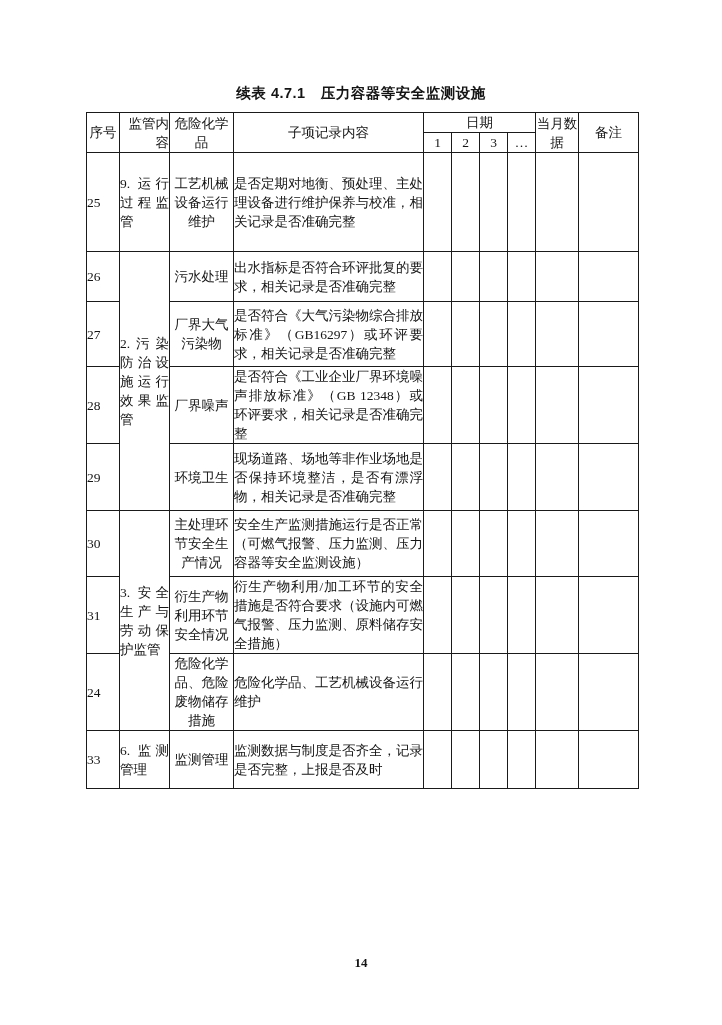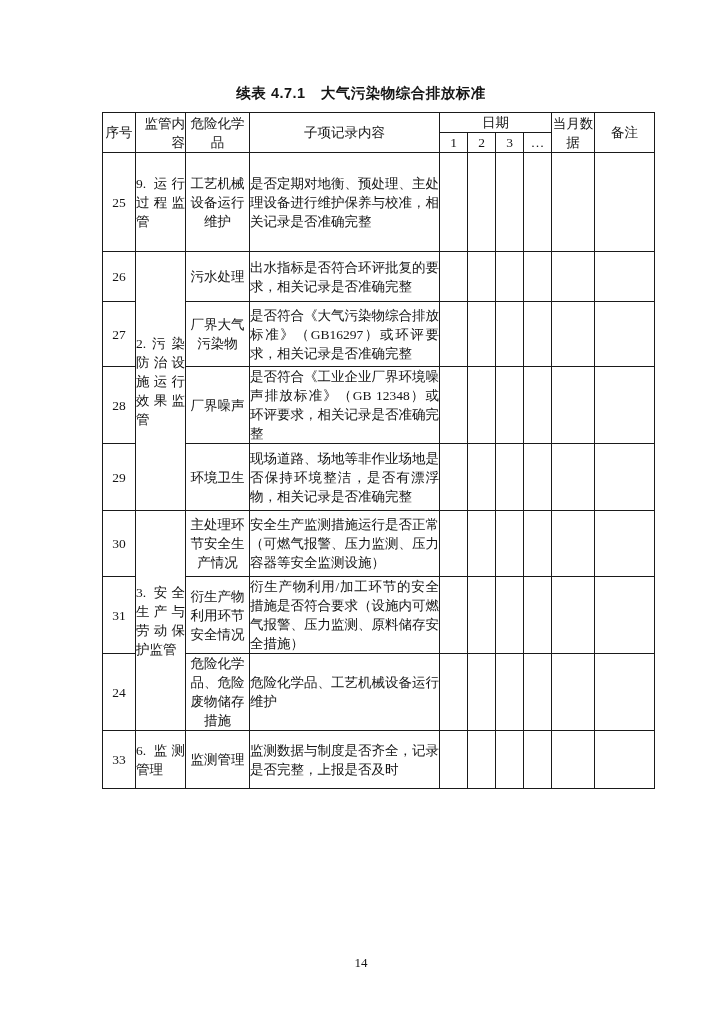--- a/index.html
+++ b/index.html
@@ -19,57 +19,58 @@
     width: 722px;
     text-align: center;
     font-family: "Liberation Sans", "DejaVu Sans", sans-serif;
     font-weight: bold;
     font-size: 14.5px;
     letter-spacing: 0.5px;
     white-space: pre;
   }
   table.record-table {
     position: absolute;
-    left: 102px;
+    left: 86px;
     top: 112px;
     width: 552px;
     border-collapse: collapse;
     table-layout: fixed;
   }
   .record-table th, .record-table td {
     border: 1px solid #1a1a1a;
     font-weight: normal;
     font-size: 13.5px;
     line-height: 19px;
     vertical-align: middle;
     padding: 0;
     overflow: hidden;
   }
   .record-table thead tr.h1 { height: 17px; }
   .record-table thead tr.h2 { height: 20px; }
   .record-table thead th { text-align: center; }
-  .cell-serial   { text-align: center; }
+  .cell-serial   { }
   .cell-category { text-align: justify; padding: 2px 8px; }
   .cell-subitem  { text-align: center;    padding: 2px 4px; }
   .cell-record   { text-align: justify; padding: 2px 4px; }
   .page-number {
     position: absolute;
     top: 955px;
     left: 0;
     width: 722px;
     text-align: center;
     font-size: 13px;
+    font-weight: bold;
   }
 </style>
 </head>
 <body>
 
 <div class="page">
 
-  <div class="doc-title">续表 4.7.1　大气污染物综合排放标准</div>
+  <div class="doc-title">续表 4.7.1　压力容器等安全监测设施</div>
 
   <table class="record-table">
     <colgroup>
       <col style="width:33px">
       <col style="width:50px">
       <col style="width:64px">
       <col style="width:190px">
       <col style="width:28px">
       <col style="width:28px">
       <col style="width:28px">

